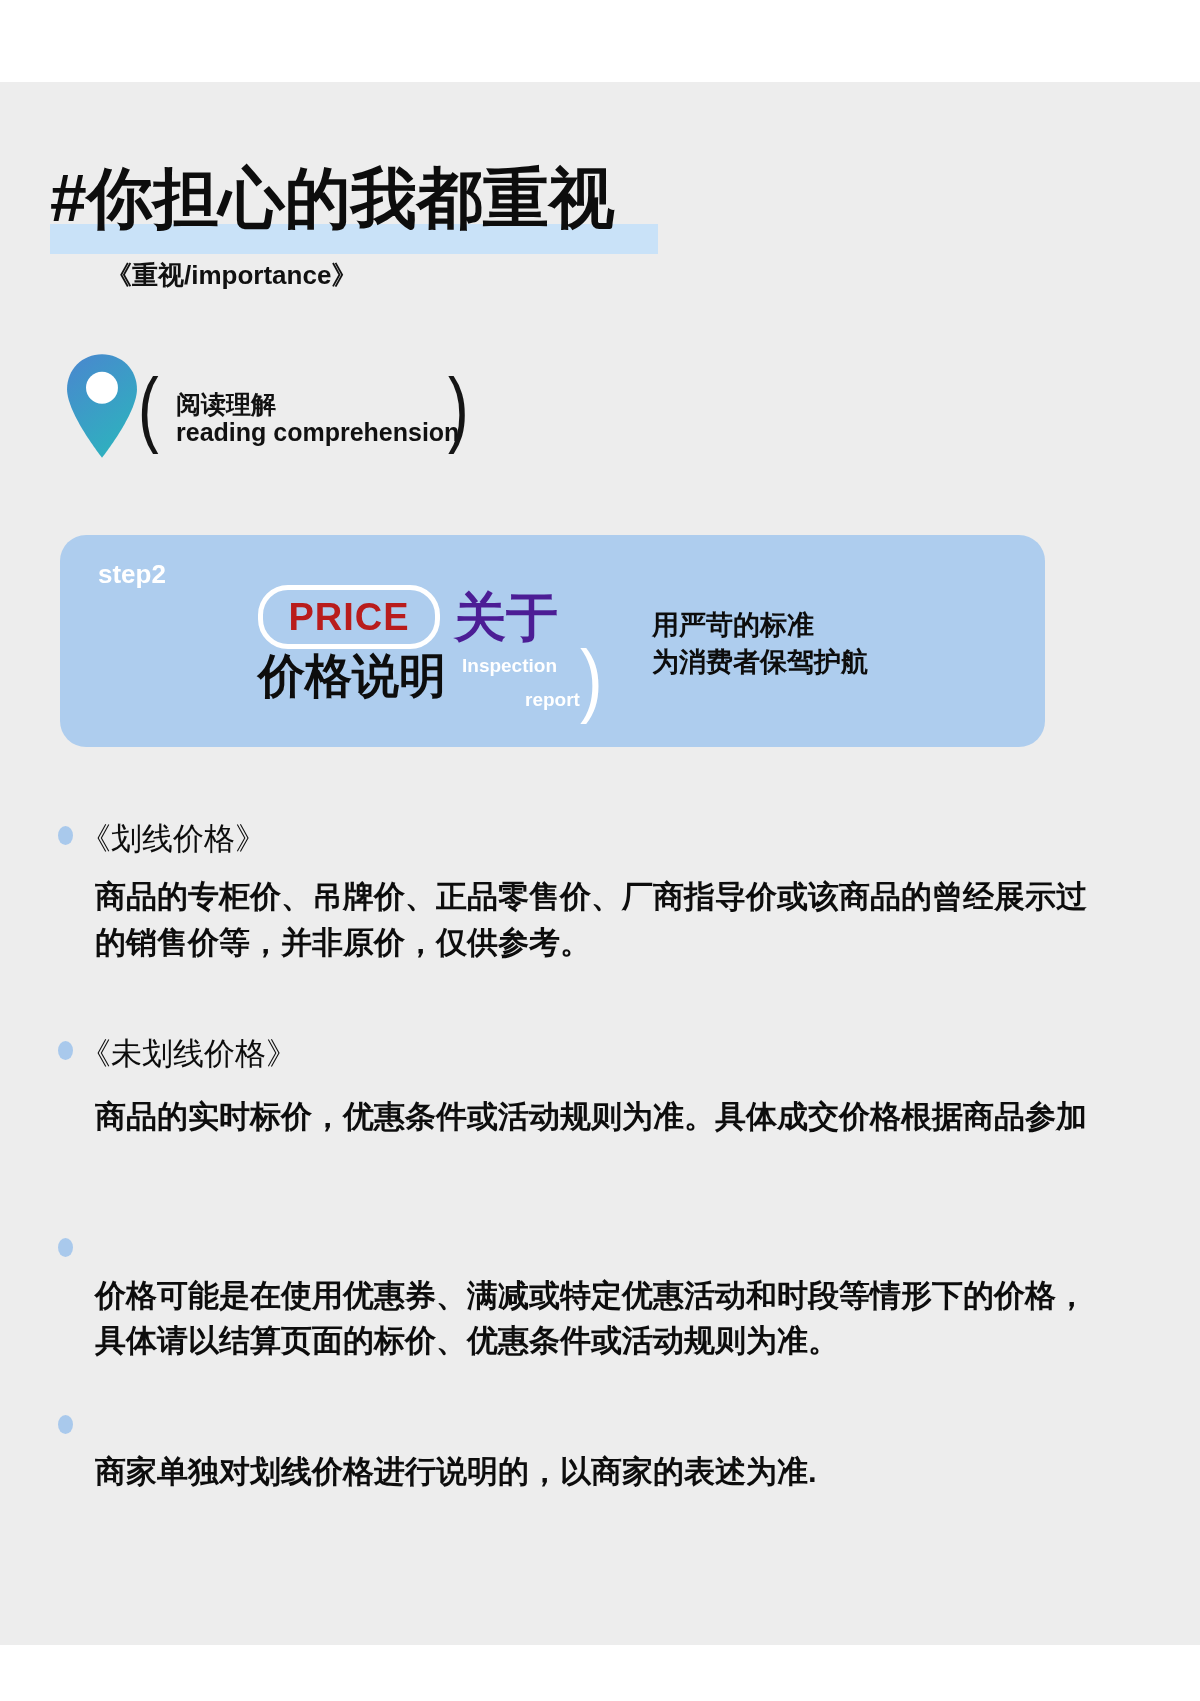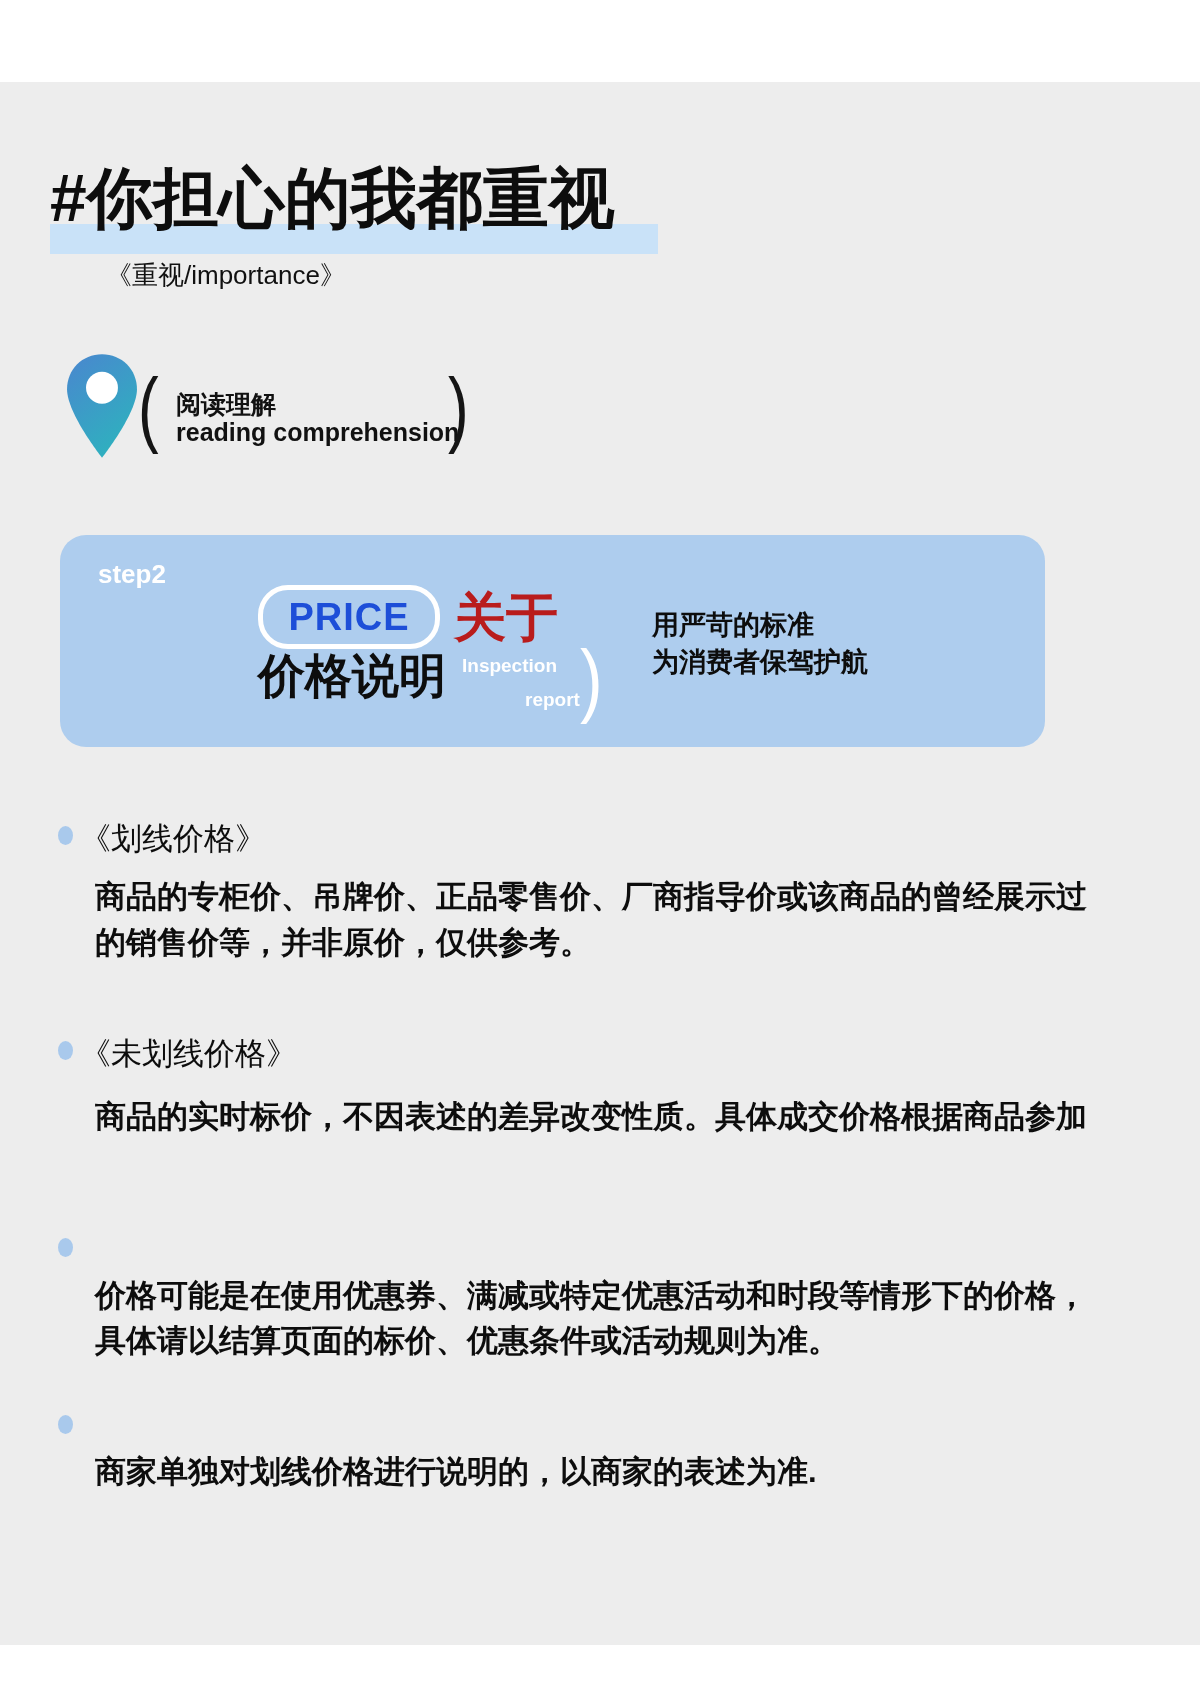--- a/index.html
+++ b/index.html
@@ -27,21 +27,21 @@
     background:#c9e2f8; z-index:0;
   }
   .title-text {
     position:relative; z-index:1;
     font-size:66px; font-weight:900; letter-spacing:0px;
     color:#0d0d0d; line-height:1.4;
     white-space:nowrap;
   }
   .subtitle {
     left:106px; top:238px;
-    font-size:26px; font-weight:400; color:#111;
+    font-size:26px; font-weight:700; color:#111;
     white-space:nowrap;
   }
 
   
   .pin { left:64px; top:332px; width:76px; height:108px; }
   .paren {
     font-size:62px; font-weight:400; color:#151515;
     transform:scaleY(1.35); transform-origin:center;
     line-height:1;
   }
@@ -54,23 +54,23 @@
   .banner {
     left:60px; top:515px;
     width:985px; height:212px;
     background:#aecdee; border-radius:26px;
   }
   .banner .step { left:38px; top:24px; font-size:26px; font-weight:700; color:#ffffff; }
   .price-pill {
     left:198px; top:50px; width:172px; height:54px;
     border:5px solid #ffffff; border-radius:30px;
     display:flex; align-items:center; justify-content:center;
-    color:#1d4ed8; font-size:38px; font-weight:800; letter-spacing:1px;
+    color:#b91c1c; font-size:38px; font-weight:800; letter-spacing:1px;
   }
-  .banner .t-white { left:394px; top:48px; font-size:52px; font-weight:800; color:#b91c1c; white-space:nowrap; }
+  .banner .t-white { left:394px; top:48px; font-size:52px; font-weight:800; color:#4c1d95; white-space:nowrap; }
   .banner .t-black { left:198px; top:110px; font-size:47px; font-weight:900; color:#0d0d0d; white-space:nowrap; }
   .banner .en1 { left:402px; top:120px; font-size:19px; font-weight:700; color:#ffffff; }
   .banner .en2 { left:465px; top:154px; font-size:19px; font-weight:700; color:#ffffff; }
   .banner .big-paren {
     left:520px; top:102px;
     font-size:68px; font-weight:500; color:#ffffff;
     transform:scaleY(1.2); transform-origin:top; line-height:1;
   }
   .banner .slogan { left:592px; top:72px; font-size:27px; font-weight:800; color:#0d0d0d; line-height:37px; white-space:nowrap; }
 
@@ -125,21 +125,21 @@
     </div>
   </div>
 
   <div class="abs dot" style="left:58px; top:806px;"></div>
   <div class="abs sec-heading" style="left:80px; top:798px;">《划线价格》</div>
   <div class="abs sec-line" style="left:95px; top:856px;">商品的专柜价、吊牌价、正品零售价、厂商指导价或该商品的曾经展示过</div>
   <div class="abs sec-line" style="left:95px; top:902px;">的销售价等，并非原价，仅供参考。</div>
 
   <div class="abs dot" style="left:58px; top:1021px;"></div>
   <div class="abs sec-heading" style="left:80px; top:1013px;">《未划线价格》</div>
-  <div class="abs sec-line" style="left:95px; top:1076px;">商品的实时标价，不因表述的差异改变性质。具体成交价格根据商品参加</div>
+  <div class="abs sec-line" style="left:95px; top:1076px;">商品的实时标价，优惠条件或活动规则为准。具体成交价格根据商品参加</div>
 
   <div class="abs dot" style="left:58px; top:1218px;"></div>
   <div class="abs sec-line" style="left:95px; top:1255px;">价格可能是在使用优惠券、满减或特定优惠活动和时段等情形下的价格，</div>
   <div class="abs sec-line" style="left:95px; top:1300px;">具体请以结算页面的标价、优惠条件或活动规则为准。</div>
 
   <div class="abs dot" style="left:58px; top:1395px;"></div>
   <div class="abs sec-line" style="left:95px; top:1431px;">商家单独对划线价格进行说明的，以商家的表述为准.</div>
 </div>
 
 </body></html>

